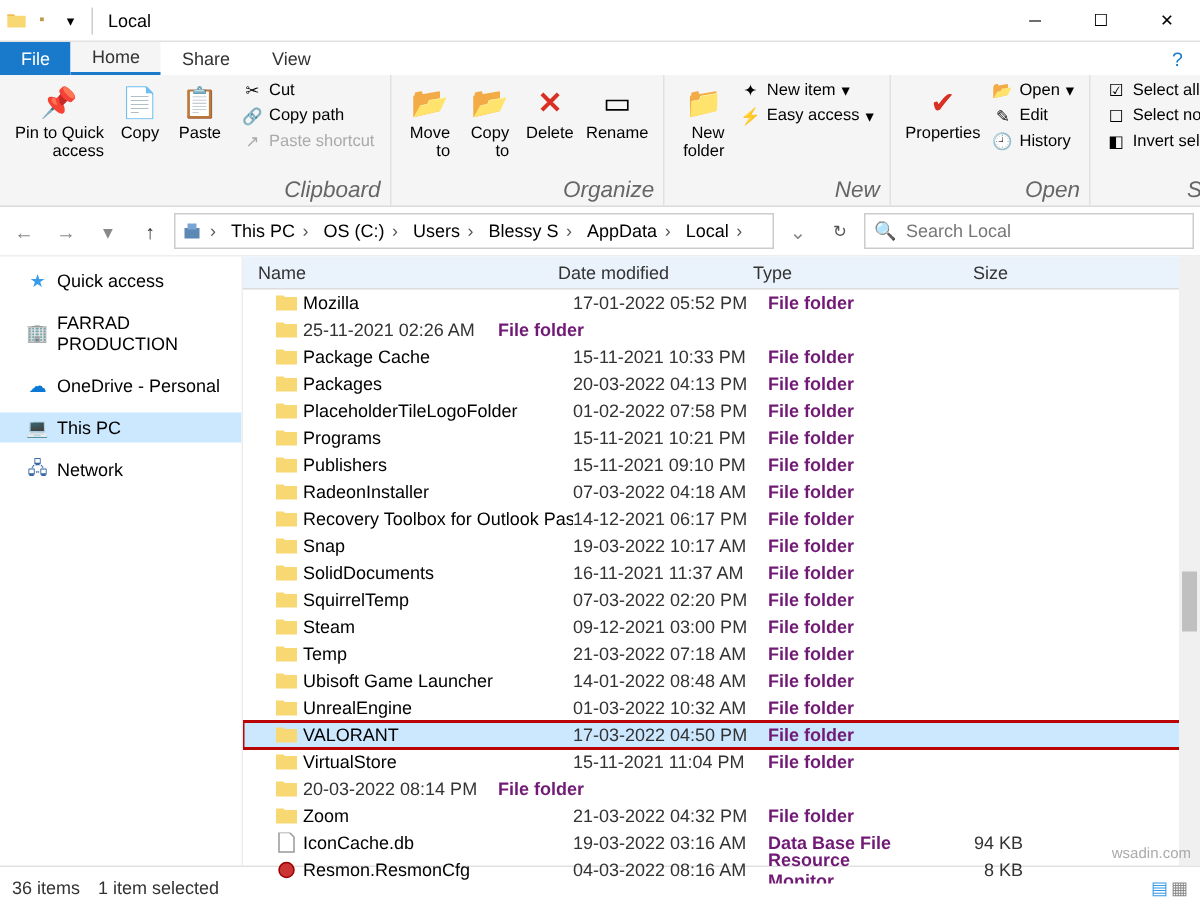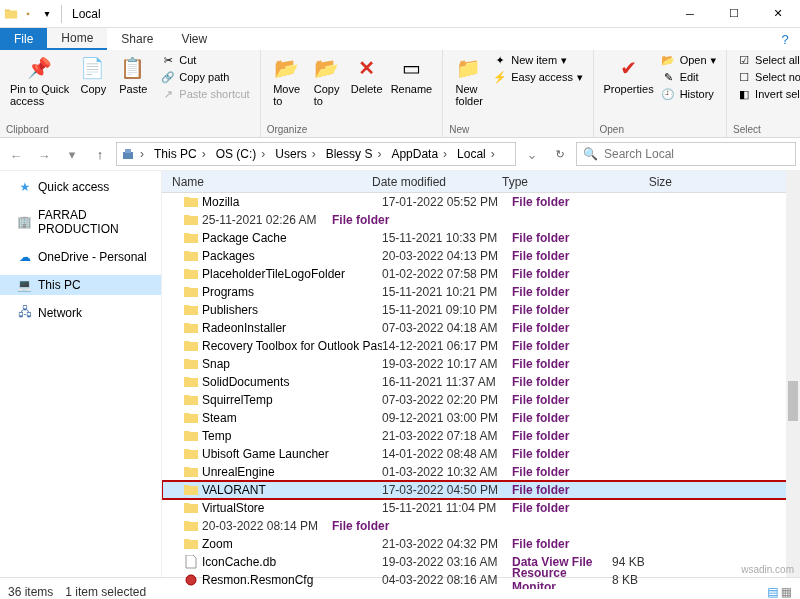--- a/index.html
+++ b/index.html
@@ -19,24 +19,24 @@
 .tabs { height:22px; display:flex; align-items:stretch; background:#fff; }
 .tab { padding:3px 14px; font-size:12px; color:#333; display:flex; align-items:center; }
 .tab.file { background:#1979ca; color:#fff; }
 .tab.active { border-bottom:2px solid #1979ca; background:#f5f5f5; }
 .help { margin-left:auto; width:22px; color:#1979ca; font-size:13px; display:flex; align-items:center; justify-content:center; padding-right:8px; }
 
 
 .ribbon { height:88px; background:#f5f5f5; border-bottom:1px solid #dadada; display:flex; }
 .rgroup { border-right:1px solid #e1e1e1; display:flex; flex-direction:column; padding:2px 6px 1px; }
 .rgroup-body { display:flex; flex:1; align-items:flex-start; }
-.rgroup-label { text-align:left; font-size:10px; color:#666; padding:1px 0; }
+.rgroup-label { text-align:right; font-size:15px; color:#666; padding:1px 0;font-style:italic; }
 .rbtn-lg { display:flex; flex-direction:column; align-items:center; justify-content:flex-start; padding:2px 4px; gap:1px; min-width:40px; }
 .rbtn-lg .ico { width:28px; height:28px; display:flex; align-items:center; justify-content:center; font-size:20px; }
-.rbtn-lg .lbl { font-size:11px; text-align:left; line-height:1.1; }
+.rbtn-lg .lbl { font-size:11px; text-align:right; line-height:1.1; }
 .rcol { display:flex; flex-direction:column; gap:1px; justify-content:center; }
 .rbtn-sm { display:flex; align-items:center; gap:4px; padding:1px 4px; font-size:11px; white-space:nowrap; }
 .rbtn-sm .ico { width:14px; height:14px; display:flex; align-items:center; justify-content:center; font-size:11px; }
 
 
 .addrbar { height:32px; display:flex; align-items:center; padding:4px; gap:4px; }
 .navbtn { width:24px; height:24px; display:flex; align-items:center; justify-content:center; font-size:13px; color:#888; }
 .navbtn.ok { color:#333; }
 .breadcrumbs { flex:1; height:24px; border:1px solid #ccc; display:flex; align-items:center; padding:0 2px; }
 .bc { padding:0 5px; font-size:12px; display:flex; align-items:center; gap:5px; }
@@ -57,21 +57,21 @@
 .col-d { width:130px; }
 .col-t { width:100px; }
 .col-s { width:80px; text-align:right; padding-right:10px; }
 .list { overflow:hidden; }
 .row { display:flex; align-items:center; height:18px; font-size:12px; }
 .row.sel { background:#cce8ff; outline:2px solid #b90505; outline-offset:-1px; }
 .row .fico { width:14px; height:14px; margin:0 4px 0 22px; display:flex; align-items:center; justify-content:center; }
 .row .nm { flex:0 0 180px; white-space:nowrap; overflow:hidden; }
 .row .dt { flex:0 0 130px; color:#333; }
 .row .tp { flex:0 0 100px; color:#701a75;font-weight:bold; }
-.row .sz { flex:0 0 70px; color:#333; }
+.row .sz { flex:0 0 70px; text-align:right; color:#333; }
 
 .scrollbar { position:absolute; right:0; top:0; bottom:0; width:14px; background:#f0f0f0; }
 .thumb { position:absolute; left:2px; right:2px; top:210px; height:40px; background:#c0c0c0; }
 
 
 .status { height:22px; border-top:1px solid #e1e1e1; display:flex; align-items:flex-end; padding:0 8px; gap:12px; font-size:12px; color:#333; }
 .status .views { margin-left:auto; display:flex; gap:2px; }
 
 .watermark { position:absolute; right:6px; bottom:24px; font-size:10px; color:#aaa; }
 
@@ -505,21 +505,21 @@
     <span class="sz"></span>
         </div>
         <div class="row">
     <span class="fico">
             <svg width="12" height="14">
               <path fill="#fff" stroke="#999" d="M1 0h7l3 3v10H1z"></path>
             </svg>
           </span>
     <span class="nm">IconCache.db</span>
     <span class="dt">19-03-2022 03:16 AM</span>
-    <span class="tp">Data View File</span>
+    <span class="tp">Data Base File</span>
     <span class="sz">94 KB</span>
         </div>
         <div class="row">
     <span class="fico">
             <svg width="14" height="14">
               <circle cx="7" cy="7" r="5" fill="#c33" stroke="#900"></circle>
             </svg>
           </span>
     <span class="nm">Resmon.ResmonCfg</span>
     <span class="dt">04-03-2022 08:16 AM</span>

